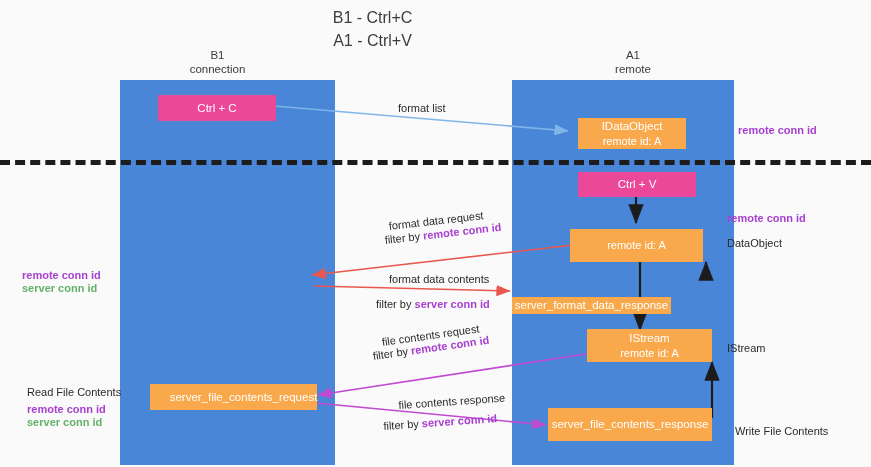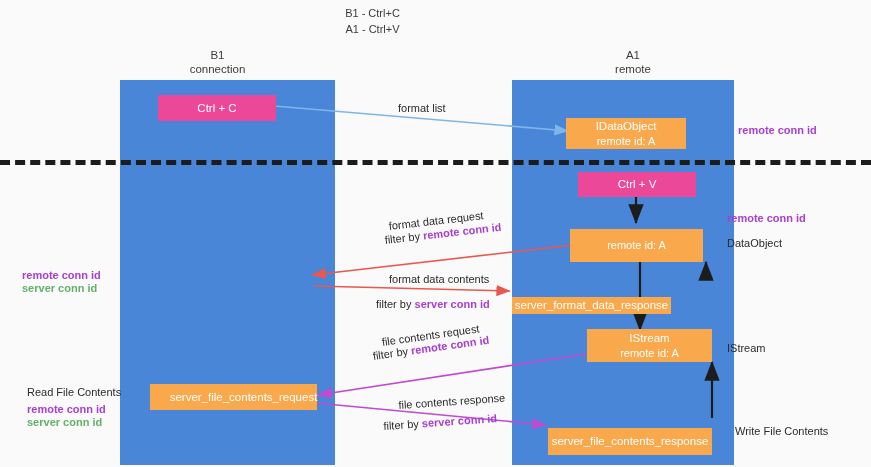--- a/index.html
+++ b/index.html
@@ -68,21 +68,21 @@
     line-height: 1.35;
   }
   .purple { color: #a83fd0; font-weight: bold; }
   .green-t { color: #63b169; font-weight: bold; }
   .plain { color: #2b2b2b; font-weight: normal; }
   .title {
     position: absolute;
     left: 0; top: 6px;
     width: 745px;
     text-align: center;
-    font-size: 11px;
+    font-size: 16px;
     color: #3c3c3c;
     line-height: 1.45;
     white-space: pre-line;
   }
   .divider-dash {
     position: absolute;
     left: 0;
     width: 871px;
     height: 0;
     border-top: 5px dashed #1c1c1c;
@@ -138,21 +138,21 @@
 
     <line x1="712" y1="418" x2="712" y2="362" stroke="#1c1c1c" stroke-width="2.2" marker-end="url(#ah-dark)"></line>
   </svg>
 
   <div class="divider-dash" style="top:160px;"></div>
 
   <div class="node green" style="left:158px; top:95px; width:118px; height:26px;">
     <span>Ctrl + C</span>
   </div>
 
-  <div class="node orange" style="left:566px; top:118px; width:120px; height:31px;align-items:center;">
+  <div class="node orange" style="left:578px; top:118px; width:108px; height:31px;align-items:center;">
     <span>IDataObject</span>
     <span class="l2">remote id: A</span>
   </div>
 
   <div class="node green" style="left:578px; top:172px; width:118px; height:25px;">
     <span>Ctrl + V</span>
   </div>
 
   <div class="node orange" style="left:570px; top:229px; width:133px; height:33px;">
     <span class="l2">remote id: A</span>
@@ -165,21 +165,21 @@
 
   <div class="node orange" style="left:587px; top:329px; width:125px; height:33px;">
     <span>IStream</span>
     <span class="l2">remote id: A</span>
   </div>
 
   <div class="node orange" style="left:150px; top:384px; width:167px; height:26px;padding-left:24px;">
     <span>server_file_contents_request</span>
   </div>
 
-  <div class="node orange" style="left:548px; top:428px; width:164px; height:27px;">
+  <div class="node orange" style="left:548px; top:408px; width:164px; height:33px;">
     <span>server_file_contents_response</span>
   </div>
 
   <div class="edge-label" style="left:398px; top:102px;">format list</div>
 
   <div class="edge-label rot-neg" style="left:388px; top:220px; transform: rotate(-6.5deg);">format data request</div>
 
   <div class="edge-label rot-neg" style="left:384px; top:234px; transform: rotate(-6.5deg);">
     <span class="plain">filter by </span><span class="purple">remote conn id</span>
   </div>

